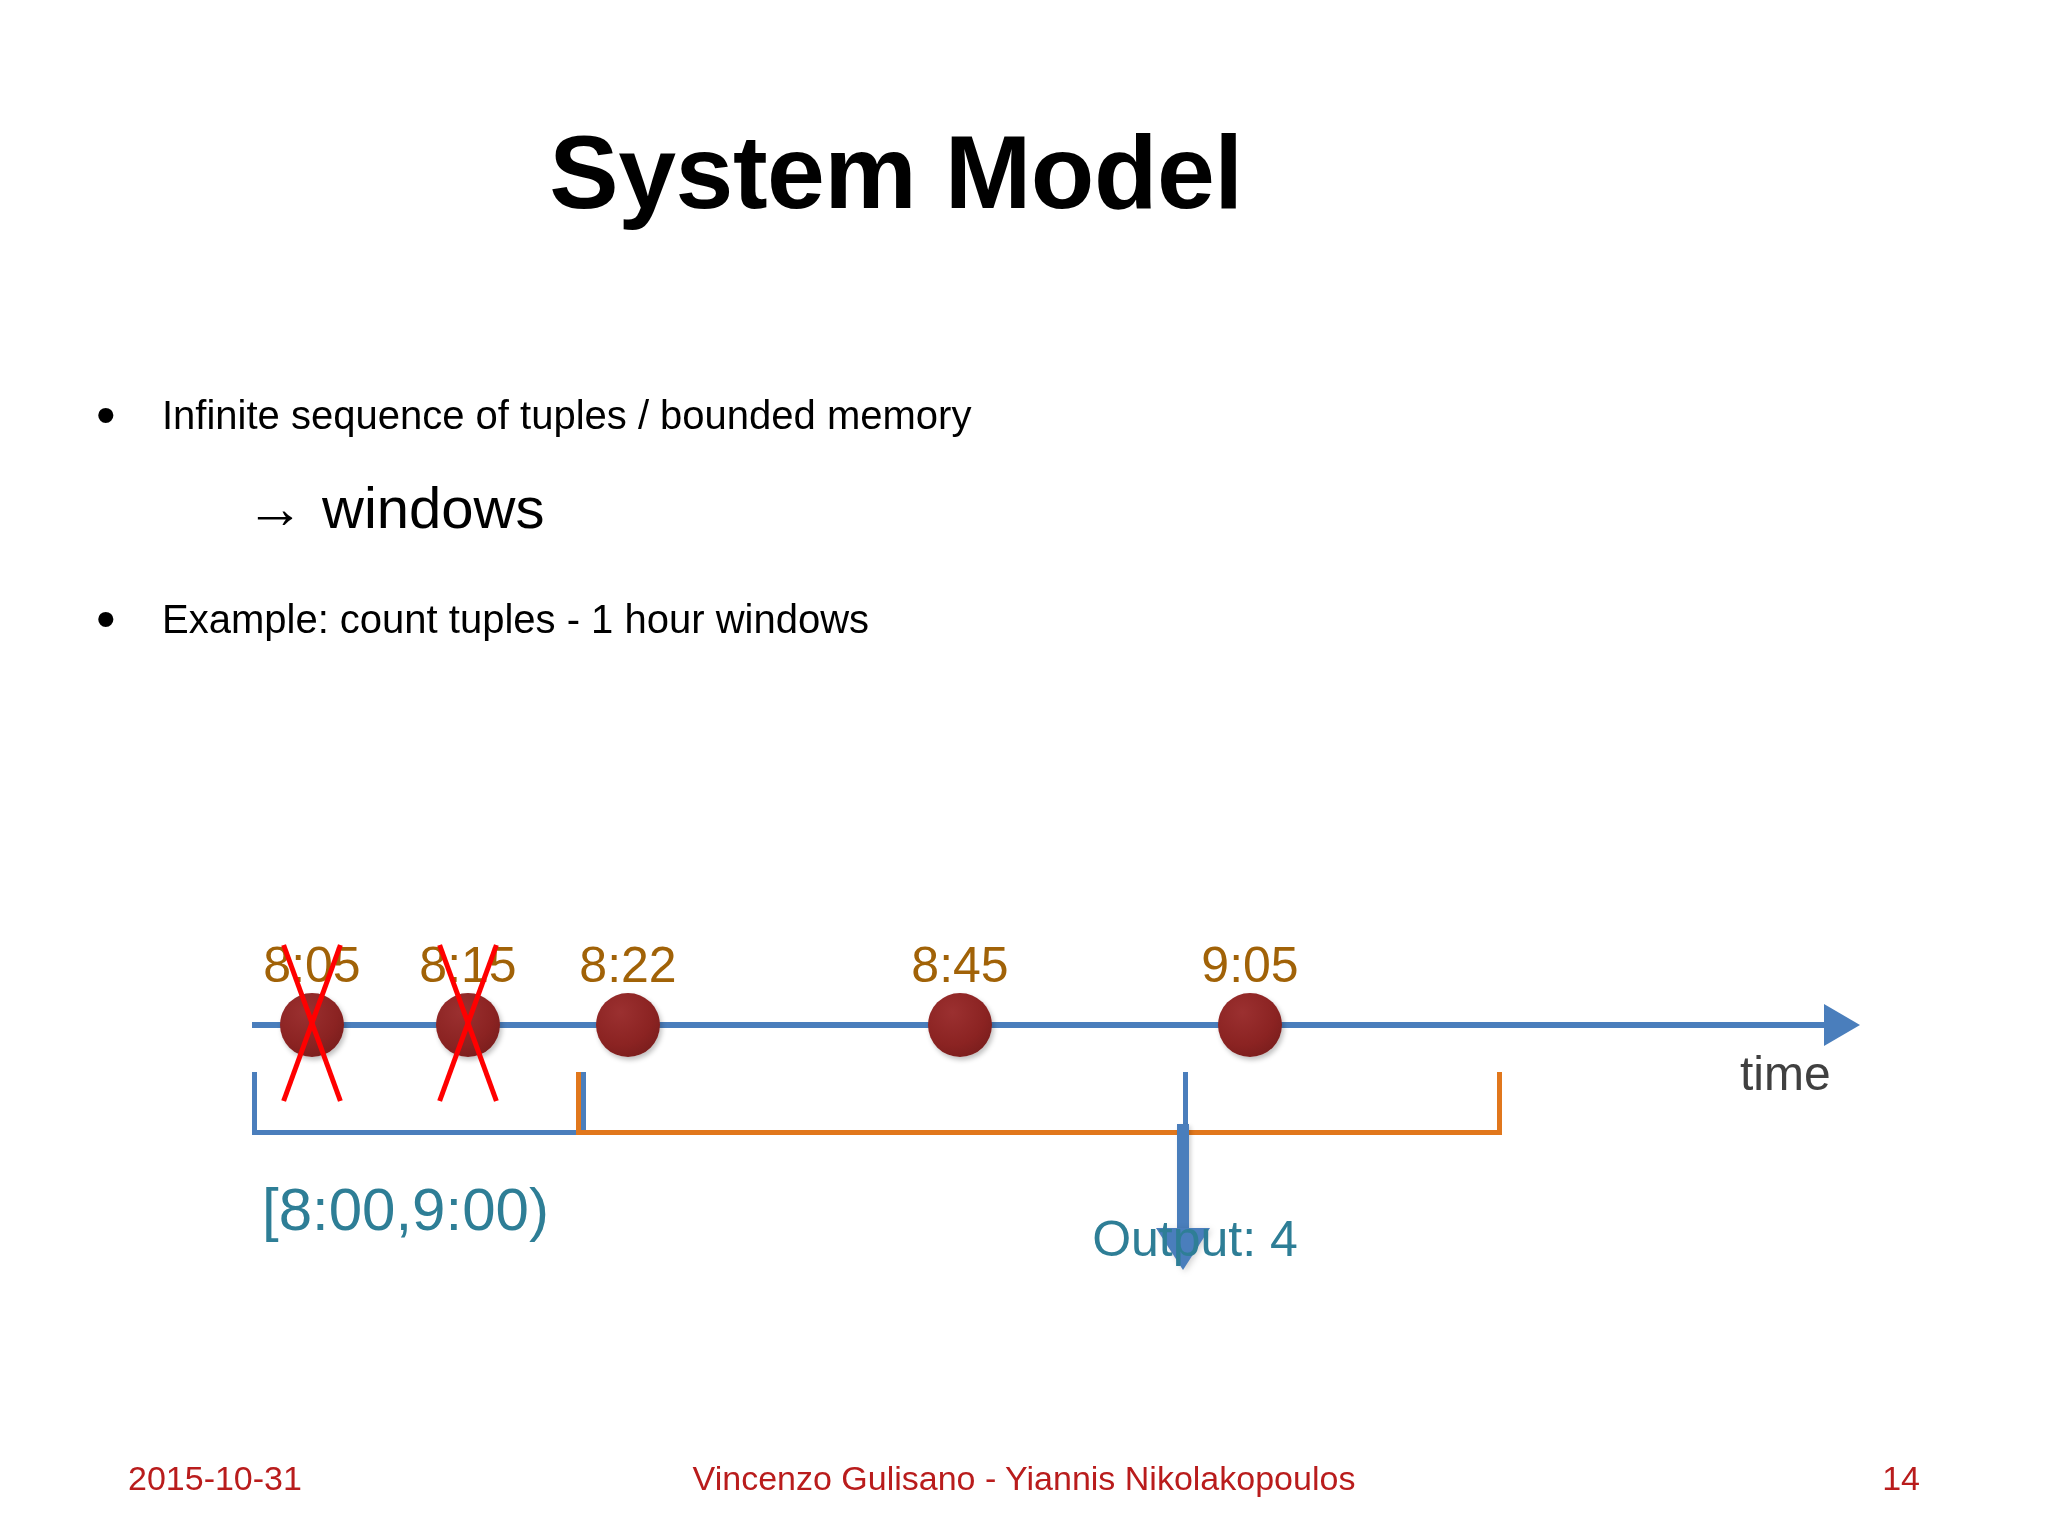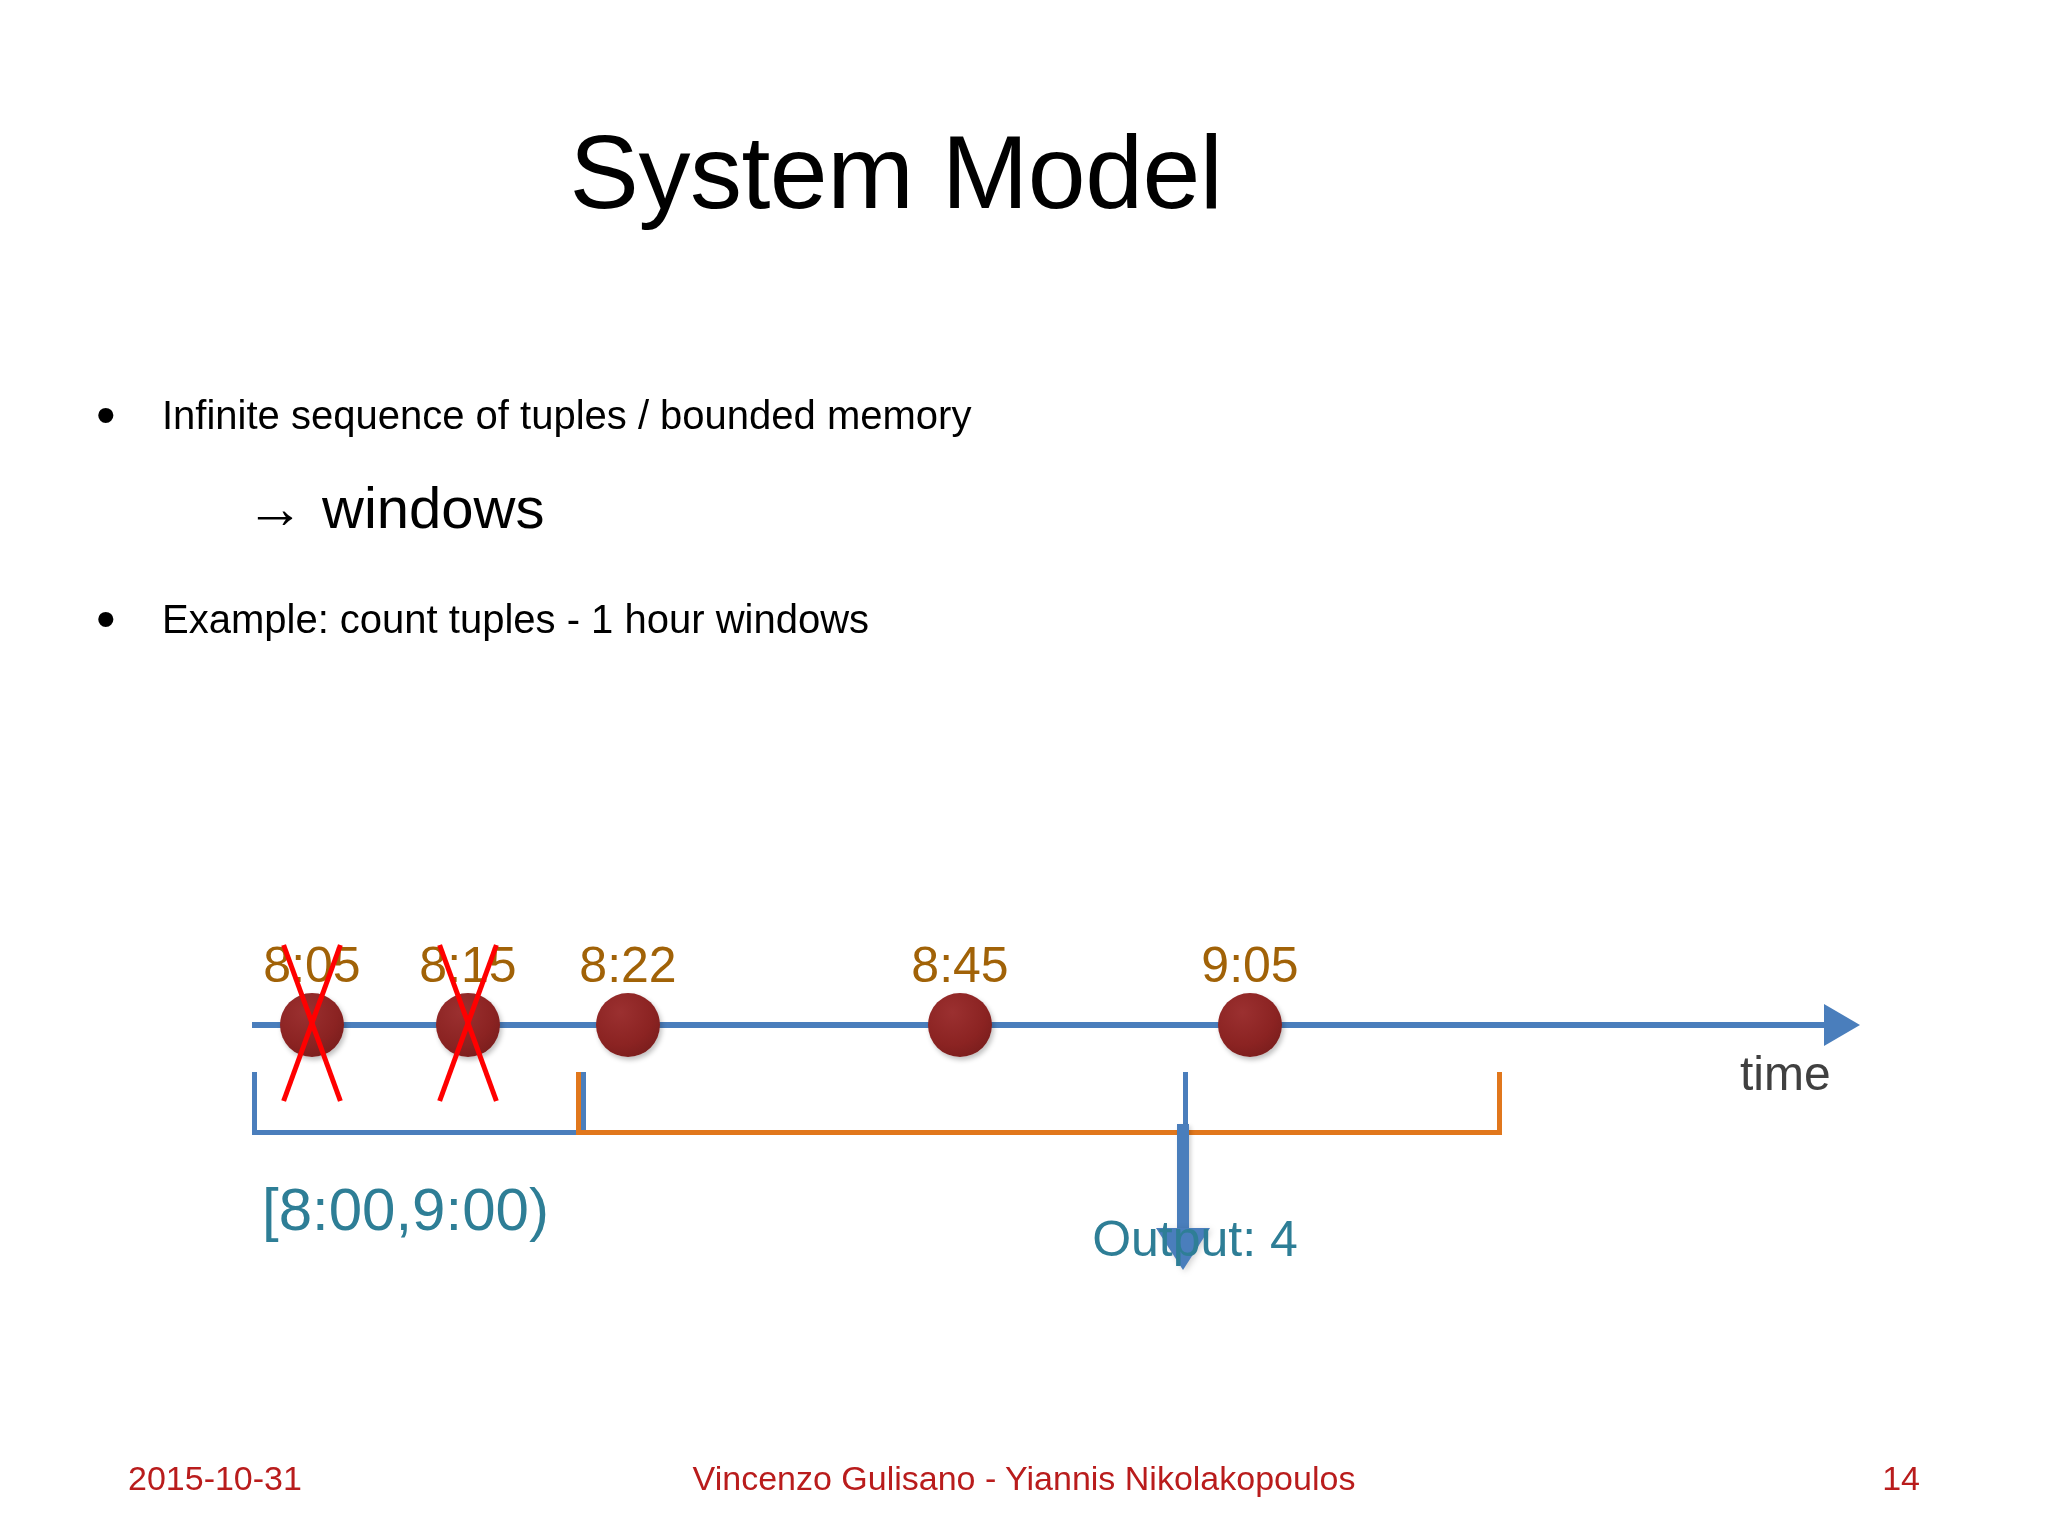--- a/index.html
+++ b/index.html
@@ -18,21 +18,21 @@
 
   
   #slide-title {
     position: absolute;
     left: 0;
     top: 118px;
     width: 1792px;
     text-align: center;
     font-size: 104px;
     line-height: 1.05;
-    font-weight: 400;
+    font-weight: 700;
     color: #000000;
     letter-spacing: -0.5px;
   }
 
   
   #body-list {
     position: absolute;
     left: 96px;
     top: 372px;
     width: 1880px;

